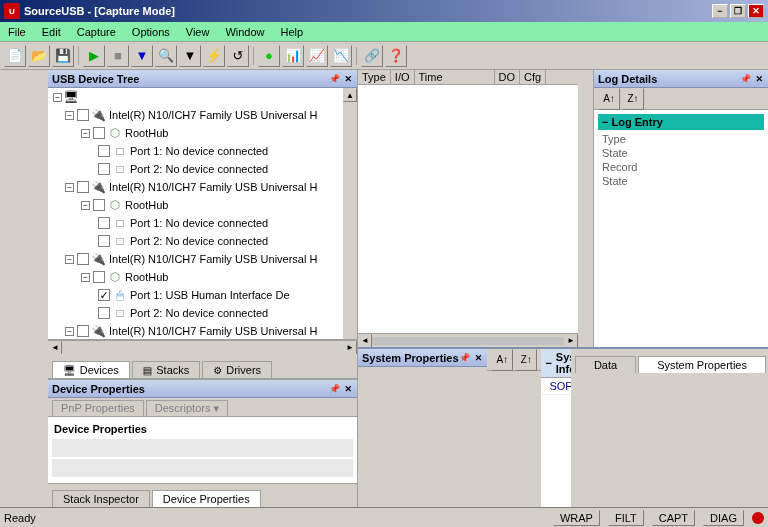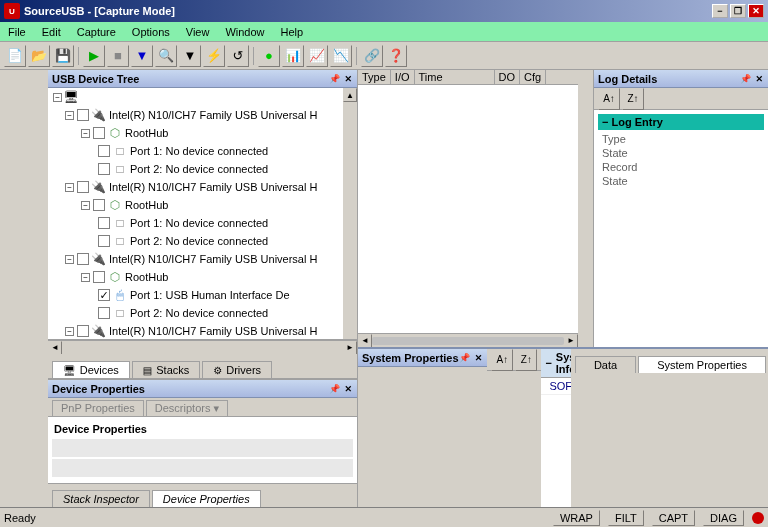--- a/index.html
+++ b/index.html
@@ -48,21 +48,21 @@
     .device-props { background: white; border-top: 2px solid #a0a0a0; }
     .device-props-header { background: linear-gradient(to bottom, #c8d8f0, #a8b8e0); height: 18px; display: flex; align-items: center; justify-content: space-between; padding: 0 4px; font-size: 11px; font-weight: bold; border-bottom: 1px solid #8090b0; }
     .props-tabs { display: flex; padding: 2px 4px 0; background: #d4d0c8; border-bottom: 1px solid #a0a0a0; }
     .props-tab { padding: 1px 8px; font-size: 11px; background: #d4d0c8; border: 1px solid #a0a0a0; border-bottom: none; cursor: pointer; margin-right: 2px; }
     .props-tab:disabled, .props-tab.disabled { color: #808080; text-align: right; }
     .device-props-content { padding: 4px; background: white; }
     .device-props-title { font-weight: bold; font-size: 11px; padding: 2px; }
     .device-props-row { height: 18px; background: #e8e8e8; margin: 2px 0; }
 
     
-    .bottom-tabs { height: 24px; display: flex; align-items: flex-end; background: #d4d0c8; padding-left: 4px; border-top: 1px solid #a0a0a0; font-style: italic; }
+    .bottom-tabs { height: 24px; display: flex; align-items: flex-end; background: #d4d0c8; padding-left: 4px; border-top: 1px solid #a0a0a0; }
 
     
     .right-area { flex: 1; display: flex; flex-direction: column; }
 
     
     .capture-area { flex: 1; display: flex; gap: 15px; }
     .capture-main { flex: 1; background: white; display: flex; flex-direction: column; }
     .capture-cols { display: flex; background: #d4d0c8; border-bottom: 1px solid #a0a0a0; }
     .col-header { padding: 1px 4px; font-size: 11px; border-right: 1px solid #a0a0a0; cursor: pointer; }
     .capture-content { flex: 1; background: white; }

